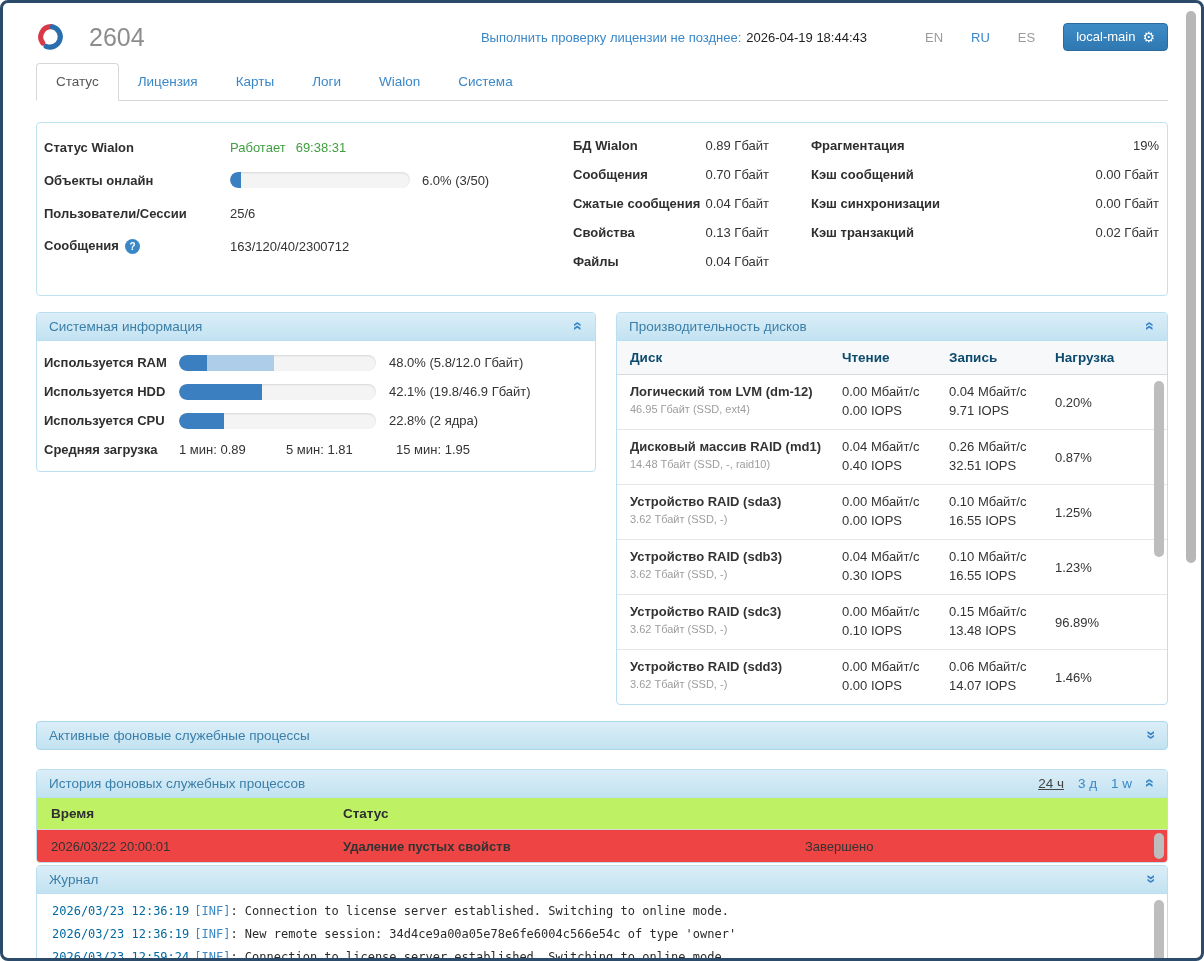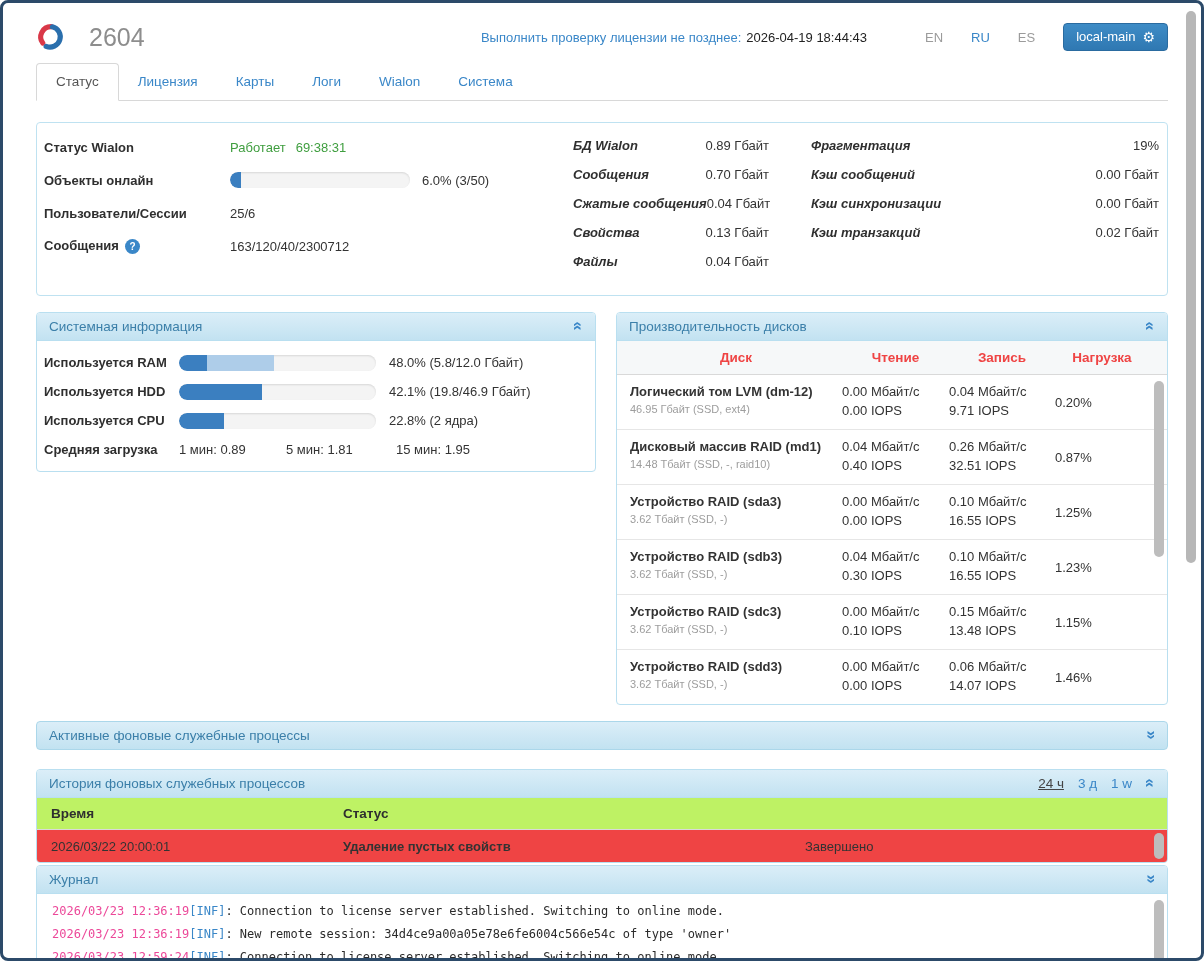--- a/index.html
+++ b/index.html
@@ -45,21 +45,21 @@
   .green .uptime { margin-left:10px; }
   .pbar { width:180px; height:16px; background:#f4f4f4; border-radius:9px; box-shadow:inset 0 1px 2px rgba(0,0,0,.12); position:relative; overflow:hidden; flex-shrink:0; }
   .pfill { position:absolute; left:0; top:0; bottom:0; background:#3b7fc0; border-radius:9px 0 0 9px; }
   .pfill.light { background:#aecde9; }
   .ptext { margin-left:12px; }
   .help { display:inline-block; width:15px; height:15px; border-radius:50%; background:#3a87c8; color:#fff; font-size:10px; font-weight:bold; text-align:center; line-height:15px; margin-left:6px; cursor:pointer; }
   .sp-right { display:flex; padding-top:1px; }
   .kv-a { width:196px; margin-right:42px; }
   .kv-b { width:348px; }
   .kv-row { display:flex; justify-content:space-between; height:18px; margin-bottom:11px; }
-  .kv-label { font-weight:bold; color:#2f2f2f; white-space:nowrap;font-style:italic; }
+  .kv-label { font-weight:bold; color:#2f2f2f; white-space:nowrap; }
   .kv-value { text-align:right; white-space:nowrap; }
 
   
   .panels-row { display:flex; gap:20px; margin-top:16px; align-items:flex-start; }
   .panel { border:1px solid #b9dff0; border-radius:4px; background:#fff; overflow:hidden; }
   .panel-header { background:linear-gradient(#dbeef8,#c2e2f1); padding:5px 12px 6px; color:#3b7fa9; font-size:13.5px; display:flex; align-items:center; justify-content:space-between; border-bottom:1px solid #b9dff0; cursor:pointer; }
   .chev { display:inline-block; color:#3a87c8; font-size:16px; font-weight:bold; line-height:1; cursor:pointer; }
   .chev.up { transform:rotate(90deg); }
   .chev.down { transform:rotate(-90deg); }
 
@@ -69,21 +69,21 @@
   .sys-row { display:flex; align-items:center; height:29px; }
   .sys-label { width:131px; font-weight:bold; color:#2f2f2f; flex-shrink:0; }
   .sys-bar { width:197px; height:16px; background:#f4f4f4; border-radius:9px; box-shadow:inset 0 1px 2px rgba(0,0,0,.12); position:relative; overflow:hidden; flex-shrink:0; margin-left:4px; }
   .sys-text { margin-left:13px; white-space:nowrap; }
   .load-vals { margin-left:4px; }
   .load-vals span { display:inline-block; }
   .load-m1 { width:107px; } .load-m5 { width:110px; }
 
   
   .disks-panel { flex:1; }
-  .disk-head { display:grid; grid-template-columns:1fr 107px 106px 94px; padding:9px 18px 9px 13px; font-weight:bold; color:#ef4444; background:#f6f8f9; border-bottom:1px solid #d9d9d9; font-size:13.5px;text-align:center; }
+  .disk-head { display:grid; grid-template-columns:1fr 107px 106px 94px; padding:9px 18px 9px 13px; font-weight:bold; color:#0c4a6e; background:#f6f8f9; border-bottom:1px solid #d9d9d9; font-size:13.5px; }
   .disk-body { position:relative; }
   .disk-row { display:grid; grid-template-columns:1fr 107px 106px 94px; padding:8px 18px 8px 13px; border-bottom:1px solid #e6e6e6; min-height:51px; }
   .disk-row:last-child { border-bottom:none; }
   .d-name { font-weight:bold; font-size:13px; line-height:17px; white-space:nowrap; }
   .d-sub { font-weight:normal; font-size:11px; color:#9d9d9d; margin-top:3px; }
   .d-two div { line-height:17px; margin-bottom:2px; }
   .d-load { align-self:center; }
   .inner-scroll { position:absolute; right:3px; width:10px; background:#bdbdbd; border-radius:5px; }
   .disk-thumb { top:6px; height:176px; }
 
@@ -98,21 +98,21 @@
   .hist-head { display:grid; grid-template-columns:292px 462px 1fr; padding:8px 14px; background:#bef264; border-bottom:1px solid #d9d9d9; font-weight:bold; color:#2f2f2f; font-size:13.5px; }
   .hist-body { position:relative; }
   .hist-row { display:grid; grid-template-columns:292px 462px 1fr; padding:9px 14px 8px; background:#ef4444; }
   .h-proc { font-weight:bold; }
   .hist-thumb { top:3px; height:26px; }
 
   
   .journal-panel { margin-top:2px; }
   .journal-body { position:relative; padding:6px 0 8px 7px; }
   .j-line { height:23px; line-height:23px; font-family:"DejaVu Sans Mono",monospace; font-size:12px; padding-left:8px; white-space:nowrap; }
-  .j-ts { color:#ec4899; }
+  .j-ts { color:#0369a1; margin-right:5px; }
   .j-lvl { color:#3a87c8; }
   .j-msg { color:#2b2b2b; white-space:pre; }
   .journal-thumb { top:6px; height:88px; }
 </style>
 </head>
 <body>
 
 <div class="window">
   <div class="content">
 
@@ -342,21 +342,21 @@
                 <div class="d-sub">3.62 Тбайт (SSD, -)</div>
               </div>
               <div class="d-two">
                 <div>0.00 Мбайт/с</div>
                 <div>0.10 IOPS</div>
               </div>
               <div class="d-two">
                 <div>0.15 Мбайт/с</div>
                 <div>13.48 IOPS</div>
               </div>
-              <div class="d-load">1.15%</div>
+              <div class="d-load">96.89%</div>
             </div>
 
             <div class="disk-row">
               <div>
                 <div class="d-name">Устройство RAID (sdd3)</div>
                 <div class="d-sub">3.62 Тбайт (SSD, -)</div>
               </div>
               <div class="d-two">
                 <div>0.00 Мбайт/с</div>
                 <div>0.00 IOPS</div>

